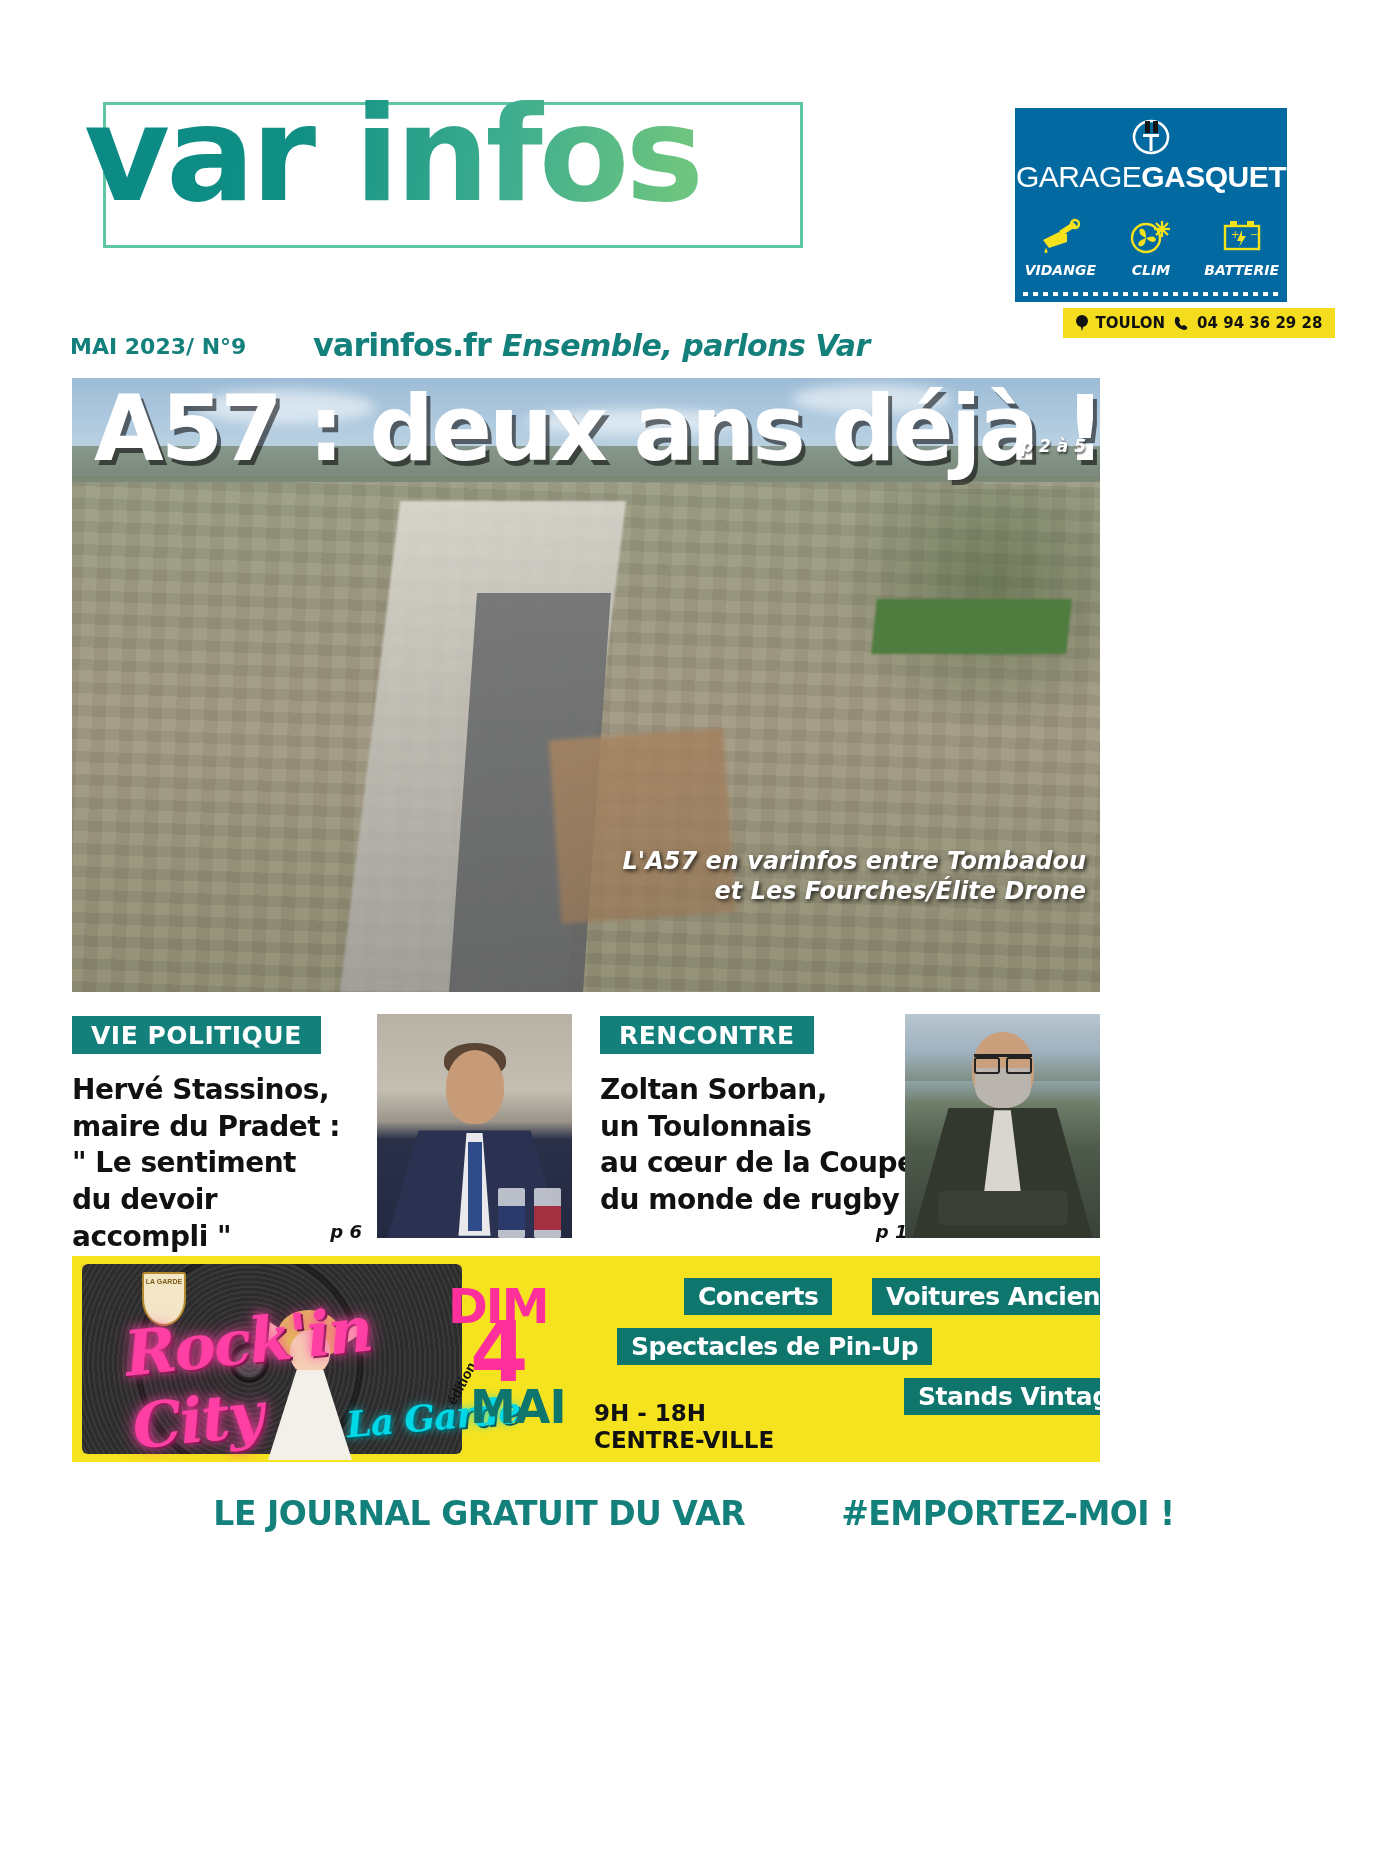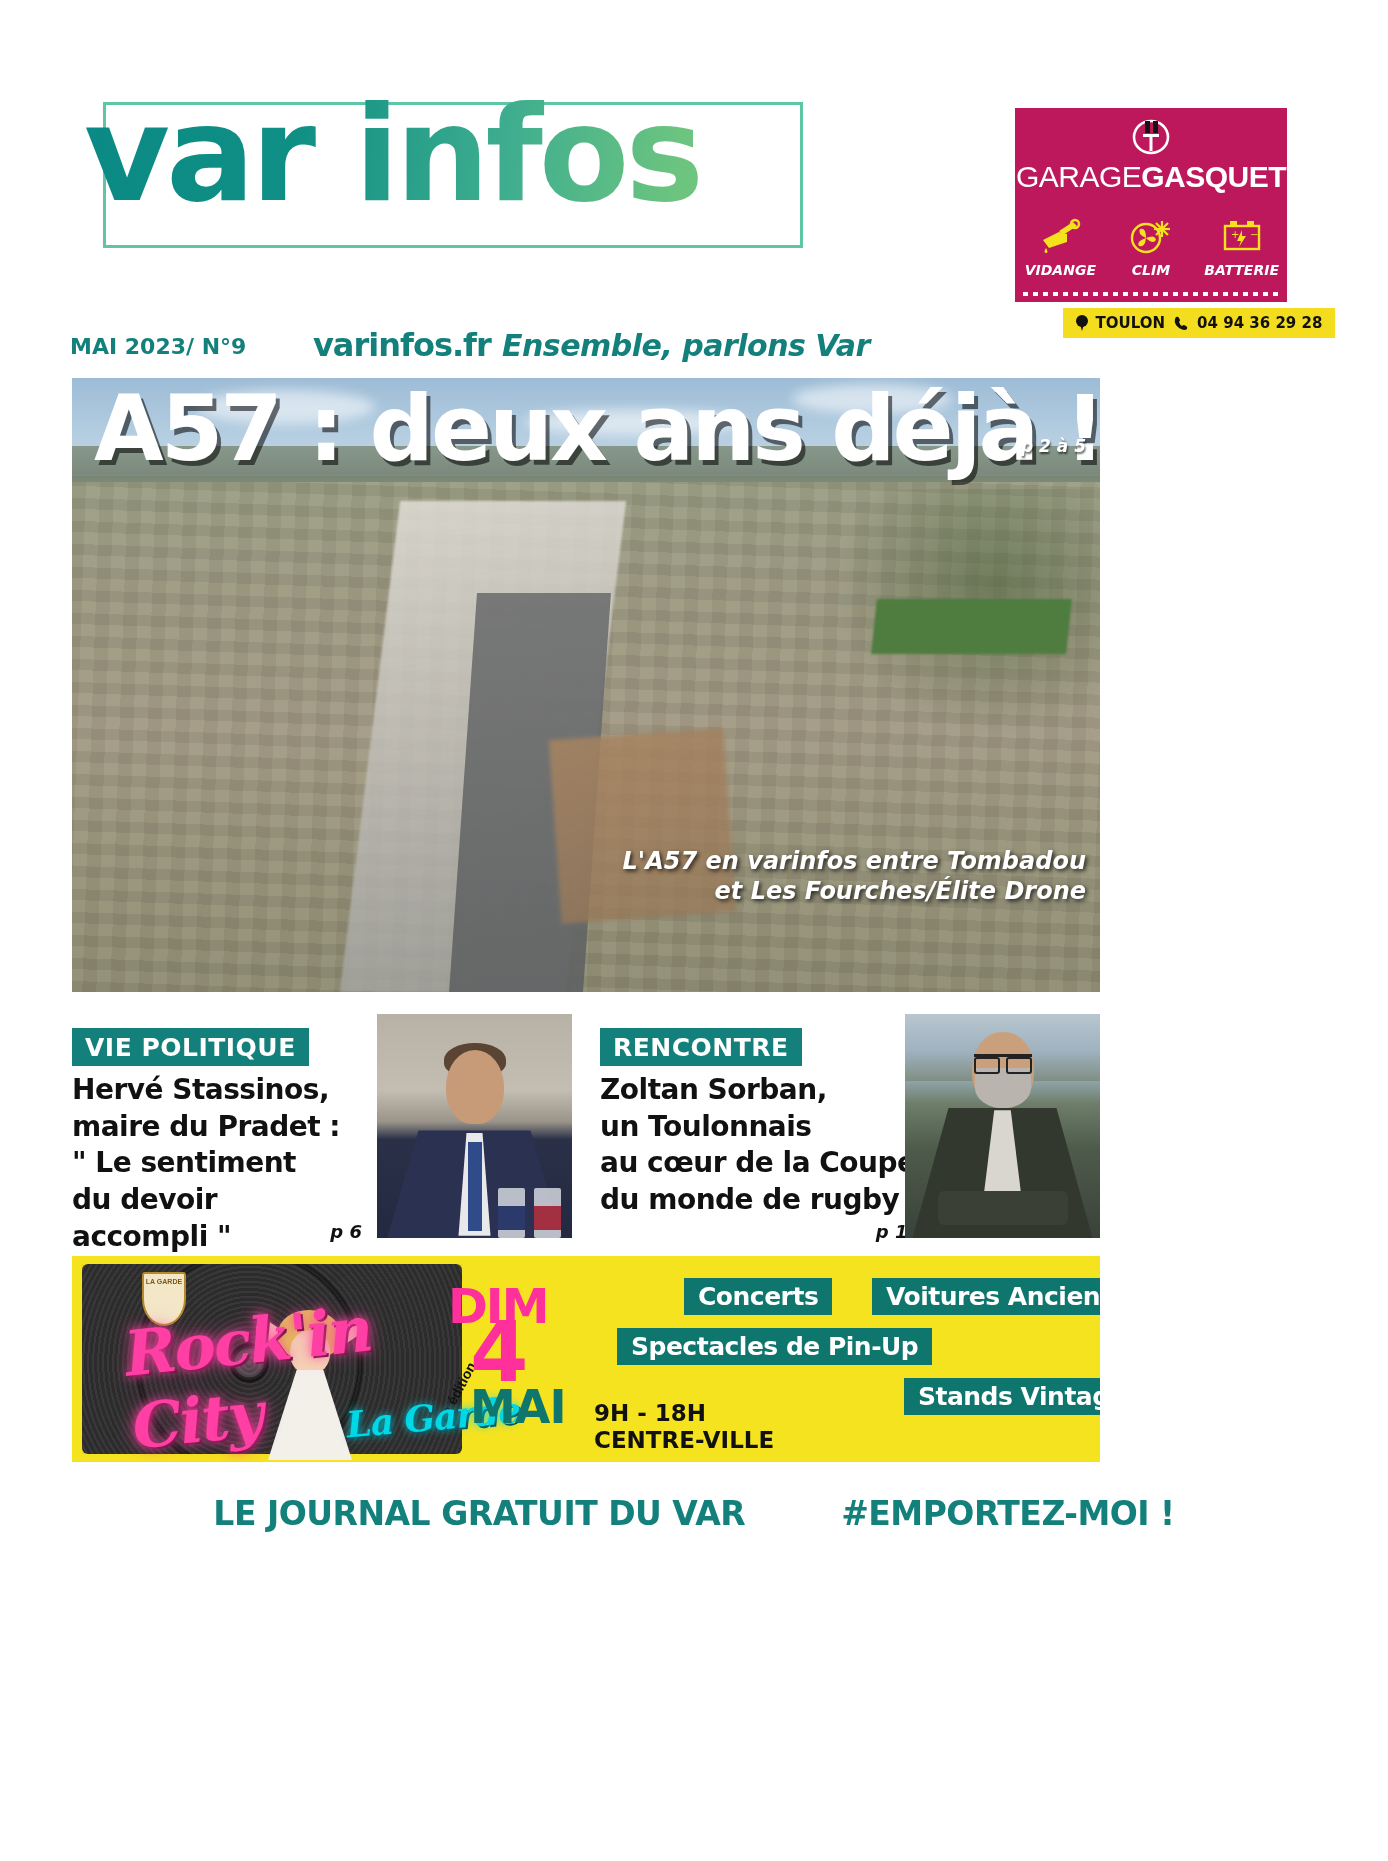--- a/index.html
+++ b/index.html
@@ -48,21 +48,21 @@
   .issue-tagline {
     position: absolute; left: 432px; top: -2px;
     font-family: "DejaVu Sans", sans-serif;
     font-size: 30px; font-weight: 900; font-style: italic; color: #13807c;
     letter-spacing: -0.5px;
   }
 
   
   .garage-ad {
     position: absolute; left: 1015px; top: 108px; width: 272px; height: 194px;
-    background: #be185d;
+    background: #0369a1;
     overflow: hidden;
   }
   .garage-logo-mark {
     position: absolute; left: 50%; top: 11px; transform: translateX(-50%);
     width: 44px; height: 36px;
   }
   .garage-name {
     position: absolute; left: 0; top: 52px; width: 272px; text-align: center;
     font-family: "Liberation Sans", sans-serif; font-size: 30px;
     color: #fff; white-space: nowrap; letter-spacing: -0.5px;
@@ -176,25 +176,25 @@
     line-height: 1.22;
     text-shadow: 2px 2px 4px rgba(0,0,0,.75);
   }
 
   
   .teasers { position: absolute; left: 72px; top: 1014px; width: 1028px; height: 232px; }
   .teaser { position: absolute; top: 0; height: 232px; width: 500px; }
   .teaser.left  { left: 0; }
   .teaser.right { left: 528px; }
   .teaser-kicker {
-    position: absolute; left: 0; top: 14px; height: 38px;
+    position: absolute; left: 0; top: 2px; height: 38px;
     background: #13807c; color: #fff;
     font-family: "DejaVu Sans", sans-serif;
     font-size: 25px; font-weight: 900; letter-spacing: 0.5px;
-    display: inline-flex; align-items: center; padding: 0 13px;
+    display: inline-flex; align-items: center; padding: 0 19px;
   }
   .teaser-title {
     position: absolute; left: 0; top: 58px; width: 290px;
     font-family: "DejaVu Sans", sans-serif;
     font-size: 28px; font-weight: 900; color: #111;
     line-height: 1.31; letter-spacing: -0.5px;
   }
   .teaser-page {
     position: absolute; left: 0; bottom: 4px; width: 290px; text-align: right;
     font-family: "DejaVu Sans", sans-serif;

